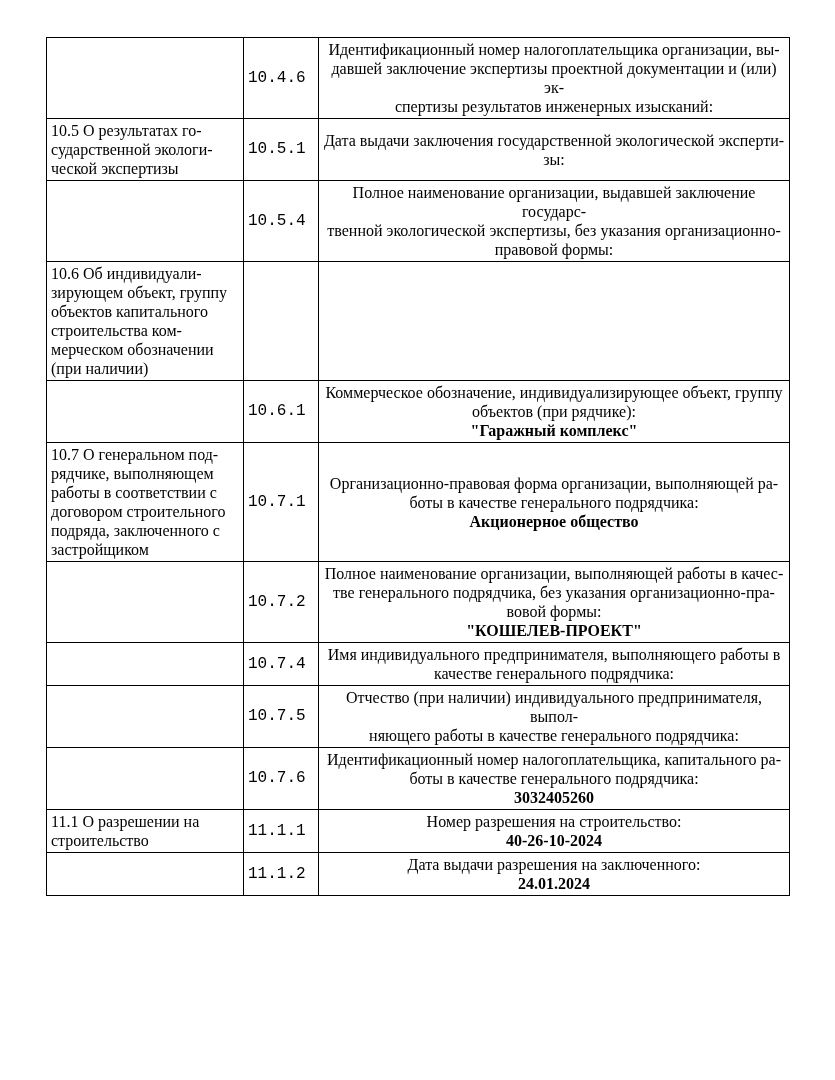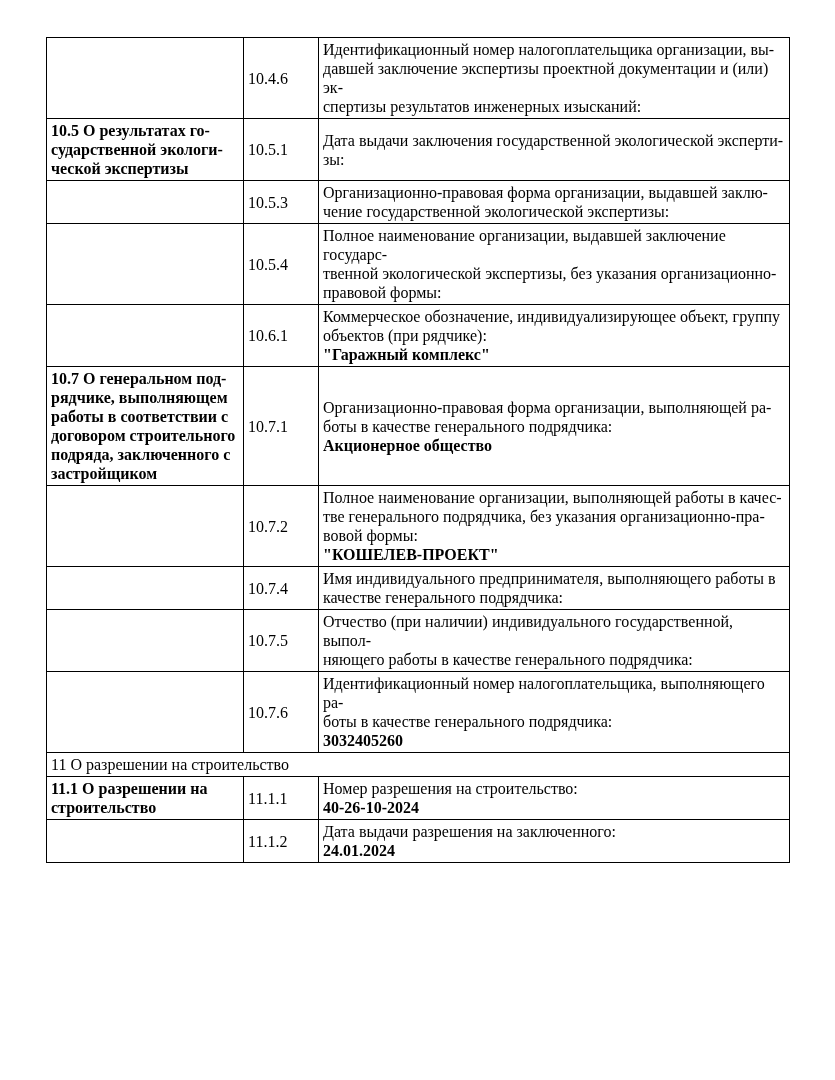--- a/index.html
+++ b/index.html
@@ -32,28 +32,29 @@
     border: 1px solid #000000;
     padding: 2px 4px;
     white-space: pre-line;
     overflow-wrap: anywhere;
   }
   td.c-section {
     width: 188px;
     vertical-align: top;
     padding-left: 3px;
     padding-right: 2px;
-    font-weight: bold;
   }
   td.c-num {
     width: 66px;
     vertical-align: middle;
+    font-family: Liberation Mono, monospace;
   }
   td.c-desc {
     vertical-align: middle;
+    text-align: center;
   }
   td.c-span {
     vertical-align: middle;
   }
   .value {
     font-weight: bold;
   }
   .value:empty { display: none; }
 </style>
 </head>
@@ -72,30 +73,34 @@
       <tr>
         <td class="c-section">10.5 О результатах го-
 сударственной экологи-
 ческой экспертизы</td>
         <td class="c-num">10.5.1</td>
         <td class="c-desc"><span>Дата выдачи заключения государственной экологической эксперти-
 зы:</span></td>
       </tr>
       <tr>
         <td class="c-section"></td>
-        <td class="c-num">10.5.3</td>
-        <td class="c-desc"><span>Организационно-правовая форма организации, выдавшей заклю-
-чение государственной экологической экспертизы:</span></td>
-      </tr>
-      <tr>
-        <td class="c-section"></td>
         <td class="c-num">10.5.4</td>
         <td class="c-desc"><span>Полное наименование организации, выдавшей заключение государс-
 твенной экологической экспертизы, без указания организационно-
 правовой формы:</span></td>
+      </tr>
+      <tr>
+        <td class="c-section">10.6 Об индивидуали-
+зирующем объект, группу
+объектов капитального
+строительства ком-
+мерческом обозначении
+(при наличии)</td>
+        <td class="c-num"></td>
+        <td class="c-desc"><span></span></td>
       </tr>
       <tr>
         <td class="c-section"></td>
         <td class="c-num">10.6.1</td>
         <td class="c-desc"><span>Коммерческое обозначение, индивидуализирующее объект, группу
 объектов (при рядчике):</span><div class="value">"Гаражный комплекс"</div></td>
       </tr>
       <tr>
         <td class="c-section">10.7 О генеральном под-
 рядчике, выполняющем
@@ -116,31 +121,28 @@
       </tr>
       <tr>
         <td class="c-section"></td>
         <td class="c-num">10.7.4</td>
         <td class="c-desc"><span>Имя индивидуального предпринимателя, выполняющего работы в
 качестве генерального подрядчика:</span></td>
       </tr>
       <tr>
         <td class="c-section"></td>
         <td class="c-num">10.7.5</td>
-        <td class="c-desc"><span>Отчество (при наличии) индивидуального государственной, выпол-
+        <td class="c-desc"><span>Отчество (при наличии) индивидуального предпринимателя, выпол-
 няющего работы в качестве генерального подрядчика:</span></td>
       </tr>
       <tr>
         <td class="c-section"></td>
         <td class="c-num">10.7.6</td>
-        <td class="c-desc"><span>Идентификационный номер налогоплательщика, выполняющего ра-
+        <td class="c-desc"><span>Идентификационный номер налогоплательщика, капитального ра-
 боты в качестве генерального подрядчика:</span><div class="value">3032405260</div></td>
-      </tr>
-      <tr>
-        <td class="c-span" colspan="3">11 О разрешении на строительство</td>
       </tr>
       <tr>
         <td class="c-section">11.1 О разрешении на
 строительство</td>
         <td class="c-num">11.1.1</td>
         <td class="c-desc"><span>Номер разрешения на строительство:</span><div class="value">40-26-10-2024</div></td>
       </tr>
       <tr>
         <td class="c-section"></td>
         <td class="c-num">11.1.2</td>

